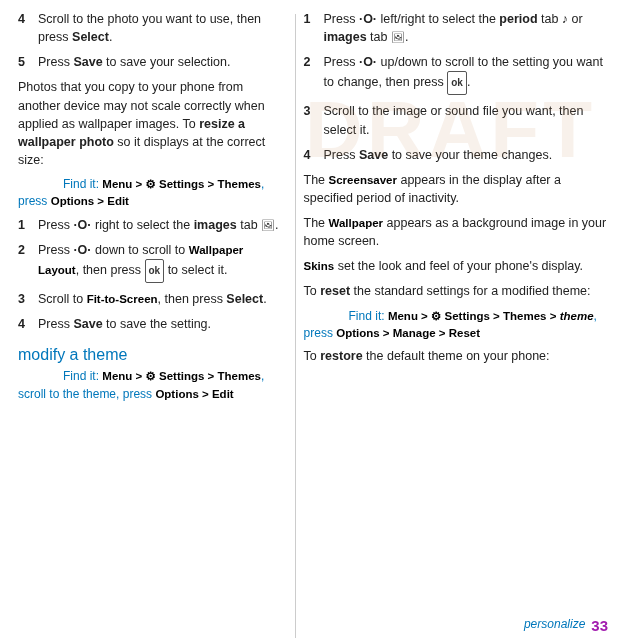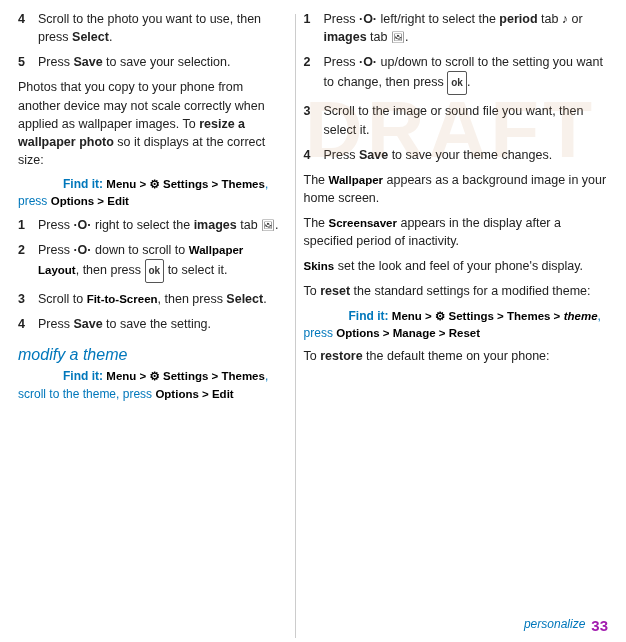--- a/index.html
+++ b/index.html
@@ -52,37 +52,36 @@
     b, strong {
       font-weight: bold;
     }
     .find-it {
       color: #0077bb;
       font-size: 12px;
       margin-bottom: 5px;
       line-height: 1.45;
     }
     .find-it .label {
-      font-weight: bold;
+      font-weight: normal;
       color: #0077bb;
       padding-left: 45px;
     }
     .menu-text {
       font-family: 'Arial Narrow', Arial, sans-serif;
       font-size: 11.5px;
       font-weight: bold;
       color: #000;
     }
     .section-title {
       font-size: 16px;
       color: #0077bb;
       font-weight: normal;
       margin-top: 10px;
       margin-bottom: 2px;
-      font-style: italic;
     }
     .inline-ok {
       display: inline-block;
       border: 1.5px solid #555;
       border-radius: 2px;
       font-size: 10px;
       font-weight: bold;
       padding: 4px 3px;
       line-height: 1.4;
       color: #333;
@@ -228,25 +227,25 @@
       </div>
 
       <div class="step">
         <span class="step-num">4</span>
         <span class="step-text">
           Press <b>Save</b> to save your theme changes.
         </span>
       </div>
 
       <div class="para">
+        The <span class="menu-text">Screensaver</span> appears in the display after a specified period of inactivity.
+      </div>
+
+      <div class="para">
         The <span class="menu-text">Wallpaper</span> appears as a background image in your home screen.
-      </div>
-
-      <div class="para">
-        The <span class="menu-text">Screensaver</span> appears in the display after a specified period of inactivity.
       </div>
 
       <div class="para">
         <span class="menu-text">Skins</span> set the look and feel of your phone's display.
       </div>
 
       <div class="para">
         To <b>reset</b> the standard settings for a modified theme:
       </div>
 

